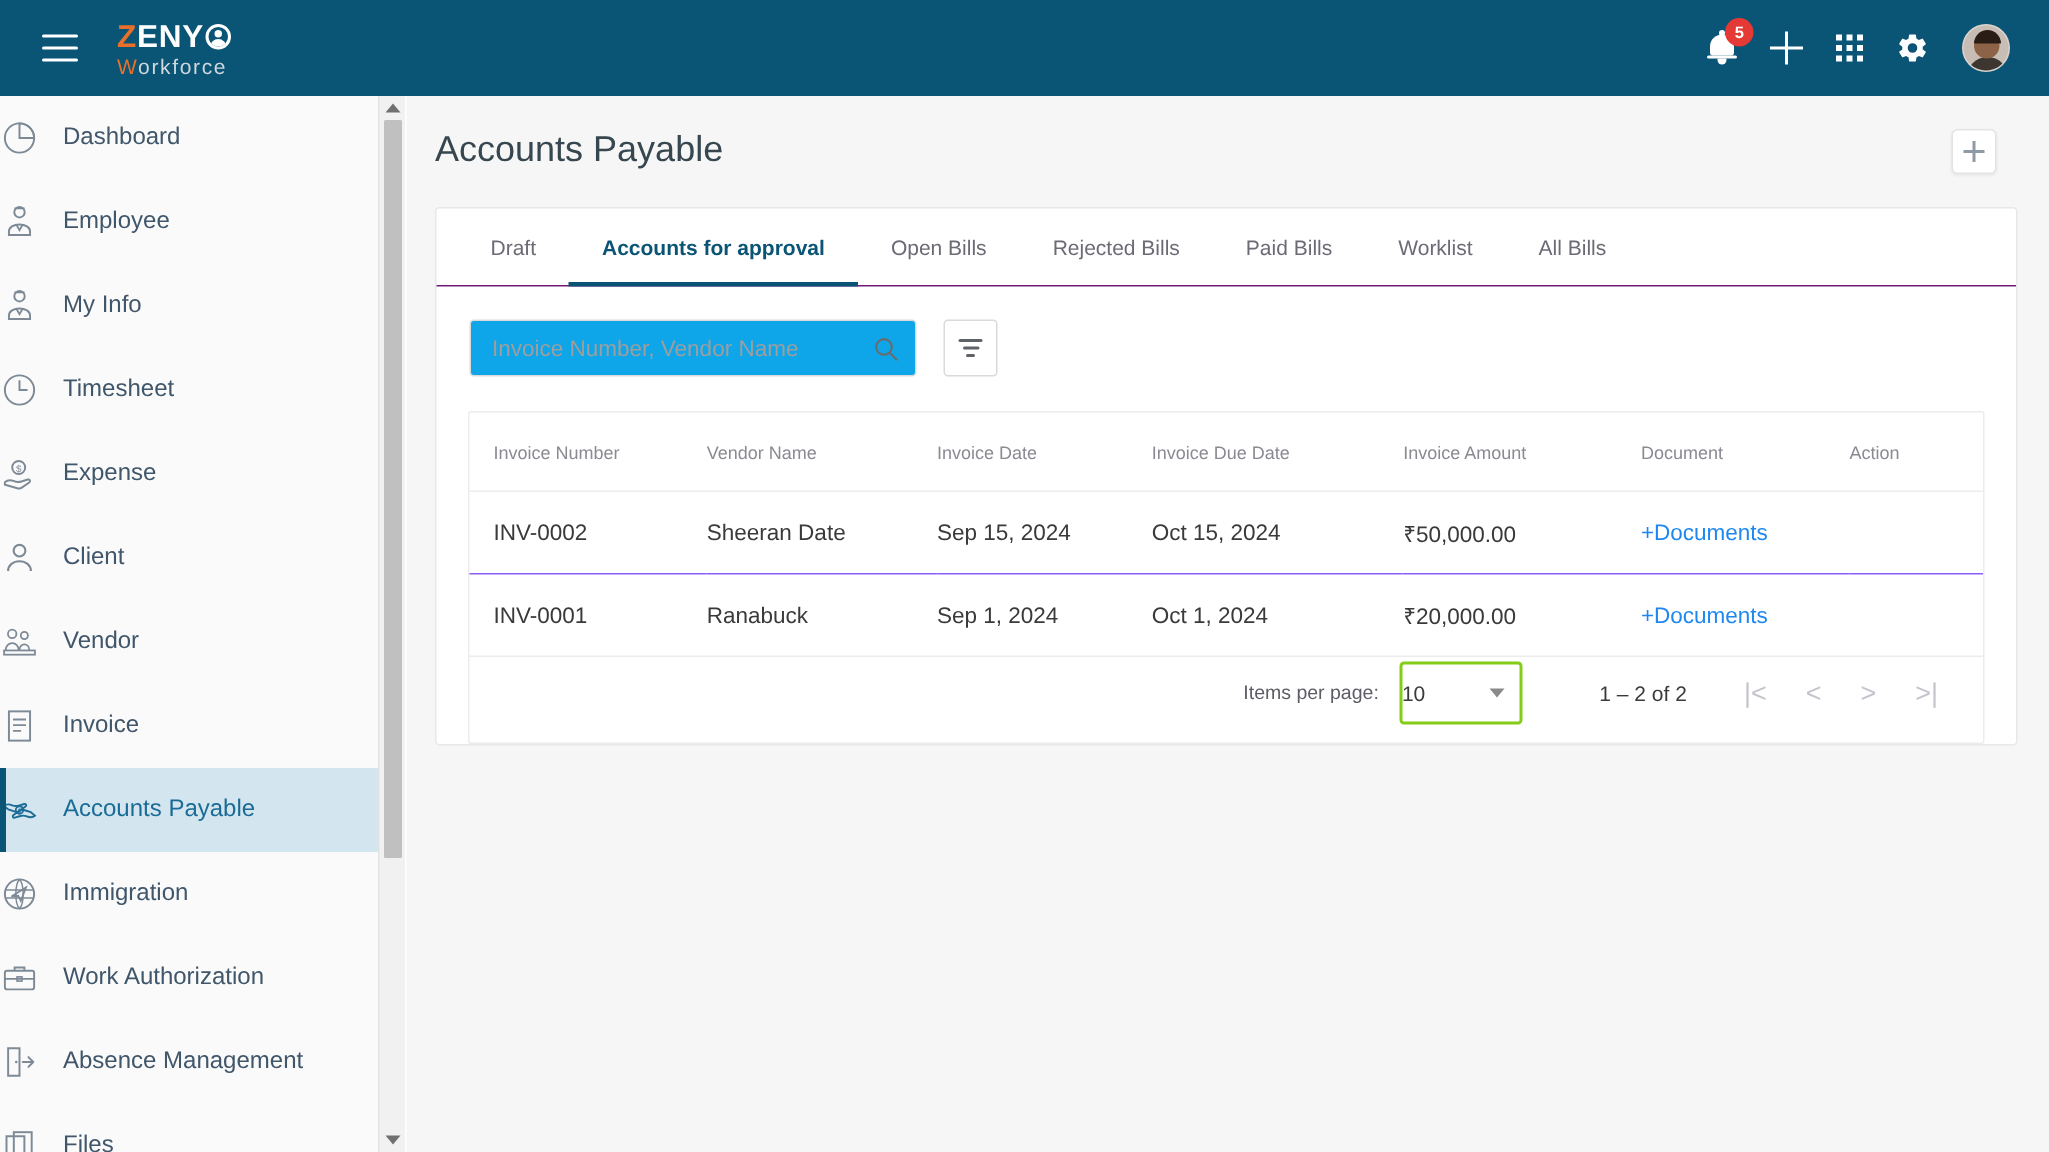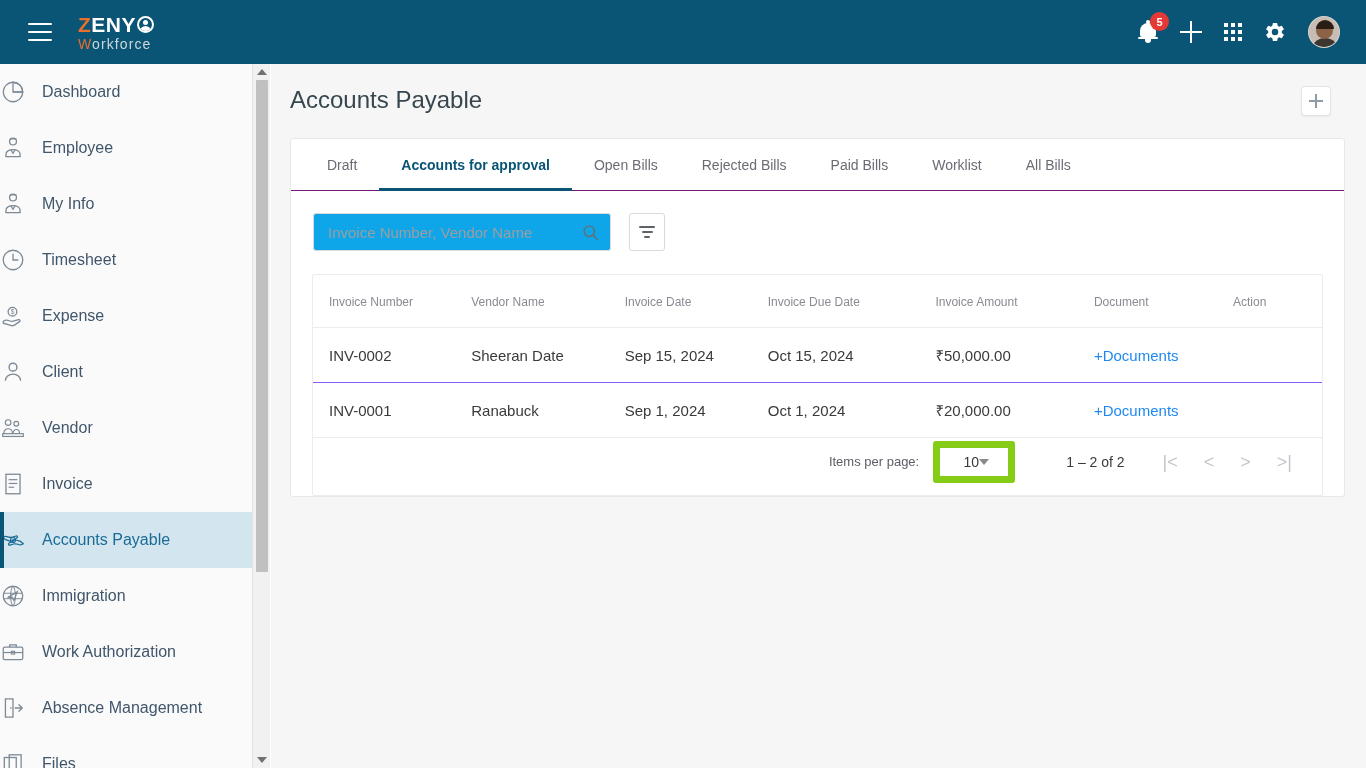--- a/index.html
+++ b/index.html
@@ -254,24 +254,25 @@
   .doc-file-l2 { top: 14px; }
 
   
   .paginator {
     display: flex; align-items: center; justify-content: flex-end;
     padding: 14px 12px 24px 0; height: 57px;
   }
   .pg-label { font-size: 13px; color: #5d5d66; }
   .pg-select {
     width: 82px; height: 42px; margin-left: 14px;
-    border: 7px solid #84cc16; border-radius: 3px;
-    display: flex; align-items: center; justify-content: center;
+    border: 2px solid #84cc16; border-radius: 3px;
+    display: flex; align-items: center; justify-content: flex-end;
     padding: 0 10px 0 14px; font-size: 14px; color: #3a3a3a; cursor: pointer;
     background: #fff;
+    gap: 43px;
   }
   .caret { width: 0; height: 0; border-left: 5px solid transparent; border-right: 5px solid transparent; border-top: 6px solid #8a8a8a; }
   .pg-range { font-size: 14px; color: #3a3a3a; margin-left: 51px; }
   .pg-nav { display: flex; align-items: center; margin-left: 38px; gap: 26px; margin-right: 18px; }
   .pg-btn { color: #c4c4cc; font-size: 18px; cursor: pointer; line-height: 1; user-select: none; }
 </style>
 </head>
 <body>
 
 <div class="topbar">

